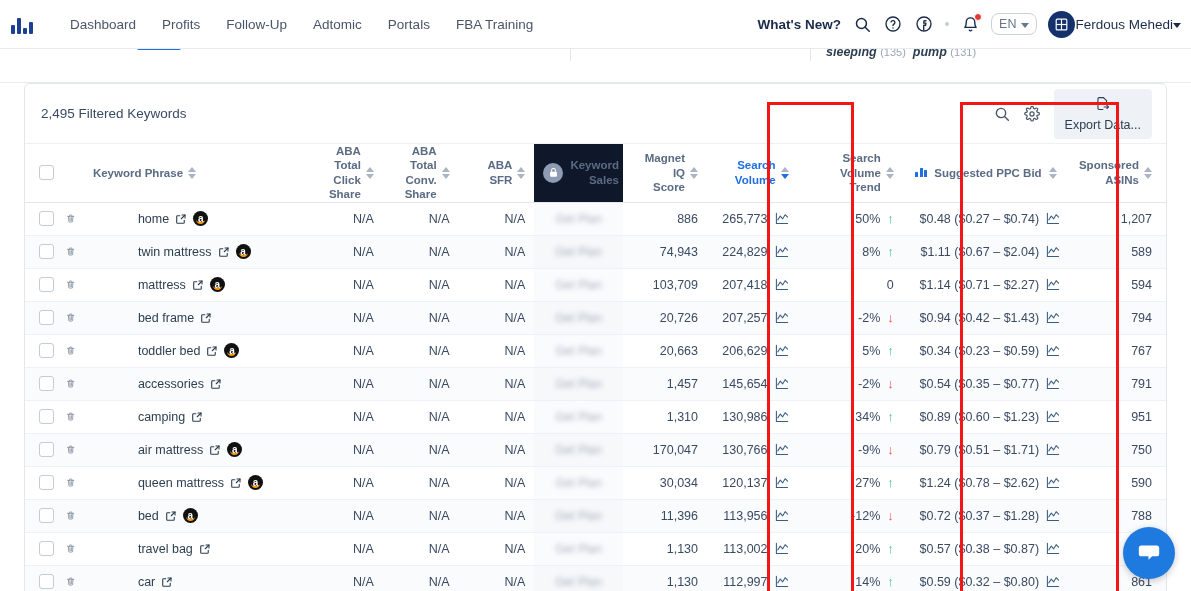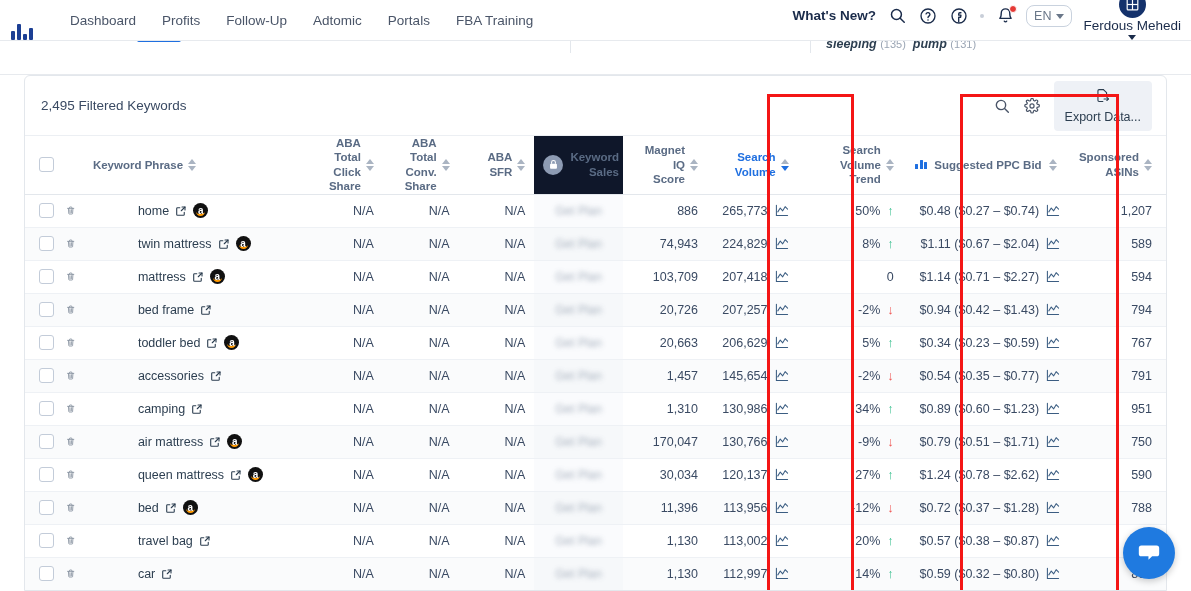--- a/index.html
+++ b/index.html
@@ -6,23 +6,23 @@
   html, body {
     width: 1191px; height: 591px;
     font-family: "Liberation Sans", sans-serif;
     background: #fff;
     overflow: hidden;
     color: #2c3e50;
   }
 
   
   .topnav {
-    height: 41px;
+    height: 49px;
     display: flex;
-    align-items: flex-end;
+    align-items: center;
     background: #fff;
     border-bottom: 1px solid #e7eaee;
     position: relative;
     z-index: 5;
   }
   .logo {
     width: 26px; height: 20px;
     margin-left: 11px; margin-right: 20px;
     display: flex; align-items: flex-end; gap: 2px;
     flex-shrink: 0;
@@ -59,21 +59,21 @@
   .dot-sep { width: 4px; height: 4px; border-radius: 50%; background: #c8ced8; }
   .bell-badge {
     position:absolute; top:-1px; right:-2px; width:8px; height:8px;
     border-radius:50%; background:#e53935; border:1px solid #fff;
   }
   .lang {
     display:flex; align-items:center; gap:5px;
     border:1px solid #c9d2de; border-radius: 8px;
     padding: 3px 7px; font-size: 12.5px; color:#6a7789; cursor:pointer;
   }
-  .user { display:flex; align-items:center; cursor:pointer;flex-direction:column; }
+  .user { display:flex; align-items:center; cursor:pointer; }
   .avatar {
     width:27px; height:27px; border-radius:50%; background:#14316b;
     display:flex; align-items:center; justify-content:center; flex-shrink:0;
   }
   .username { font-size:13.5px; color:#1a2b4a; white-space:nowrap; }
 
   
   .cutstrip {
     height: 34px; background:#fff; position: relative;
     border-bottom: 1px solid #e7eaee; overflow:hidden;

